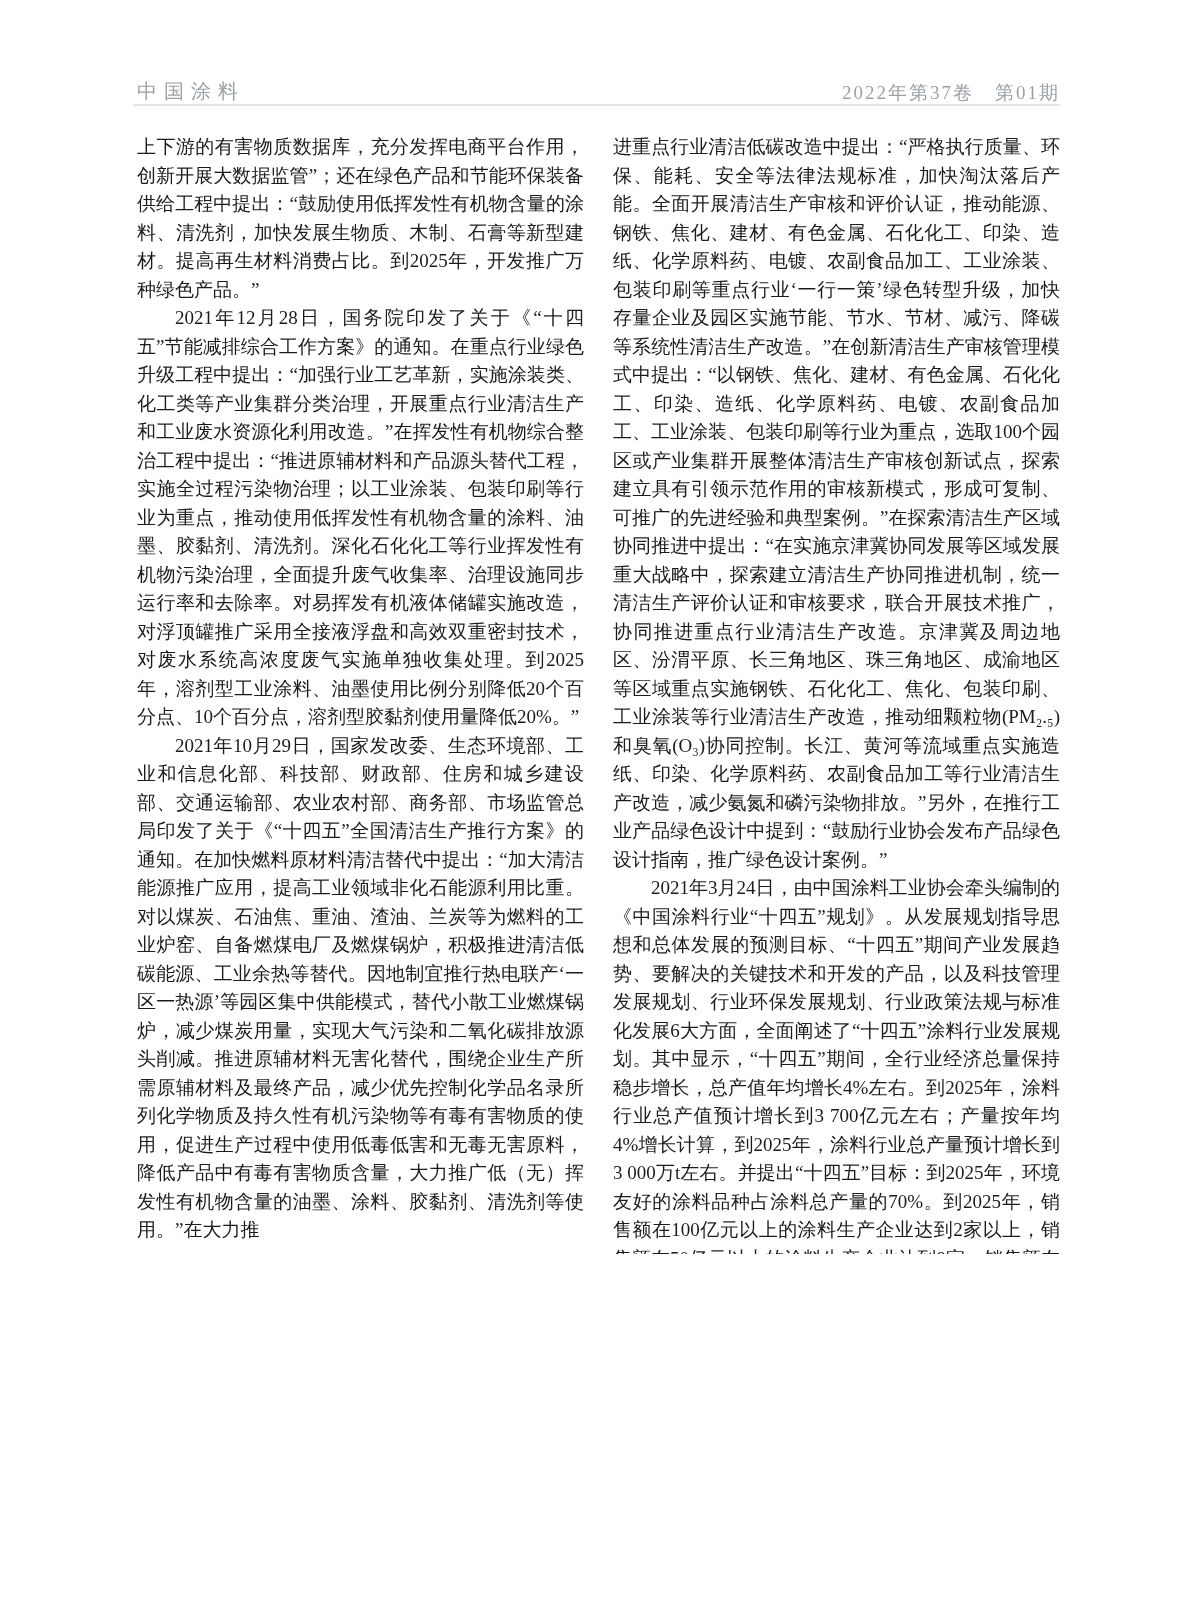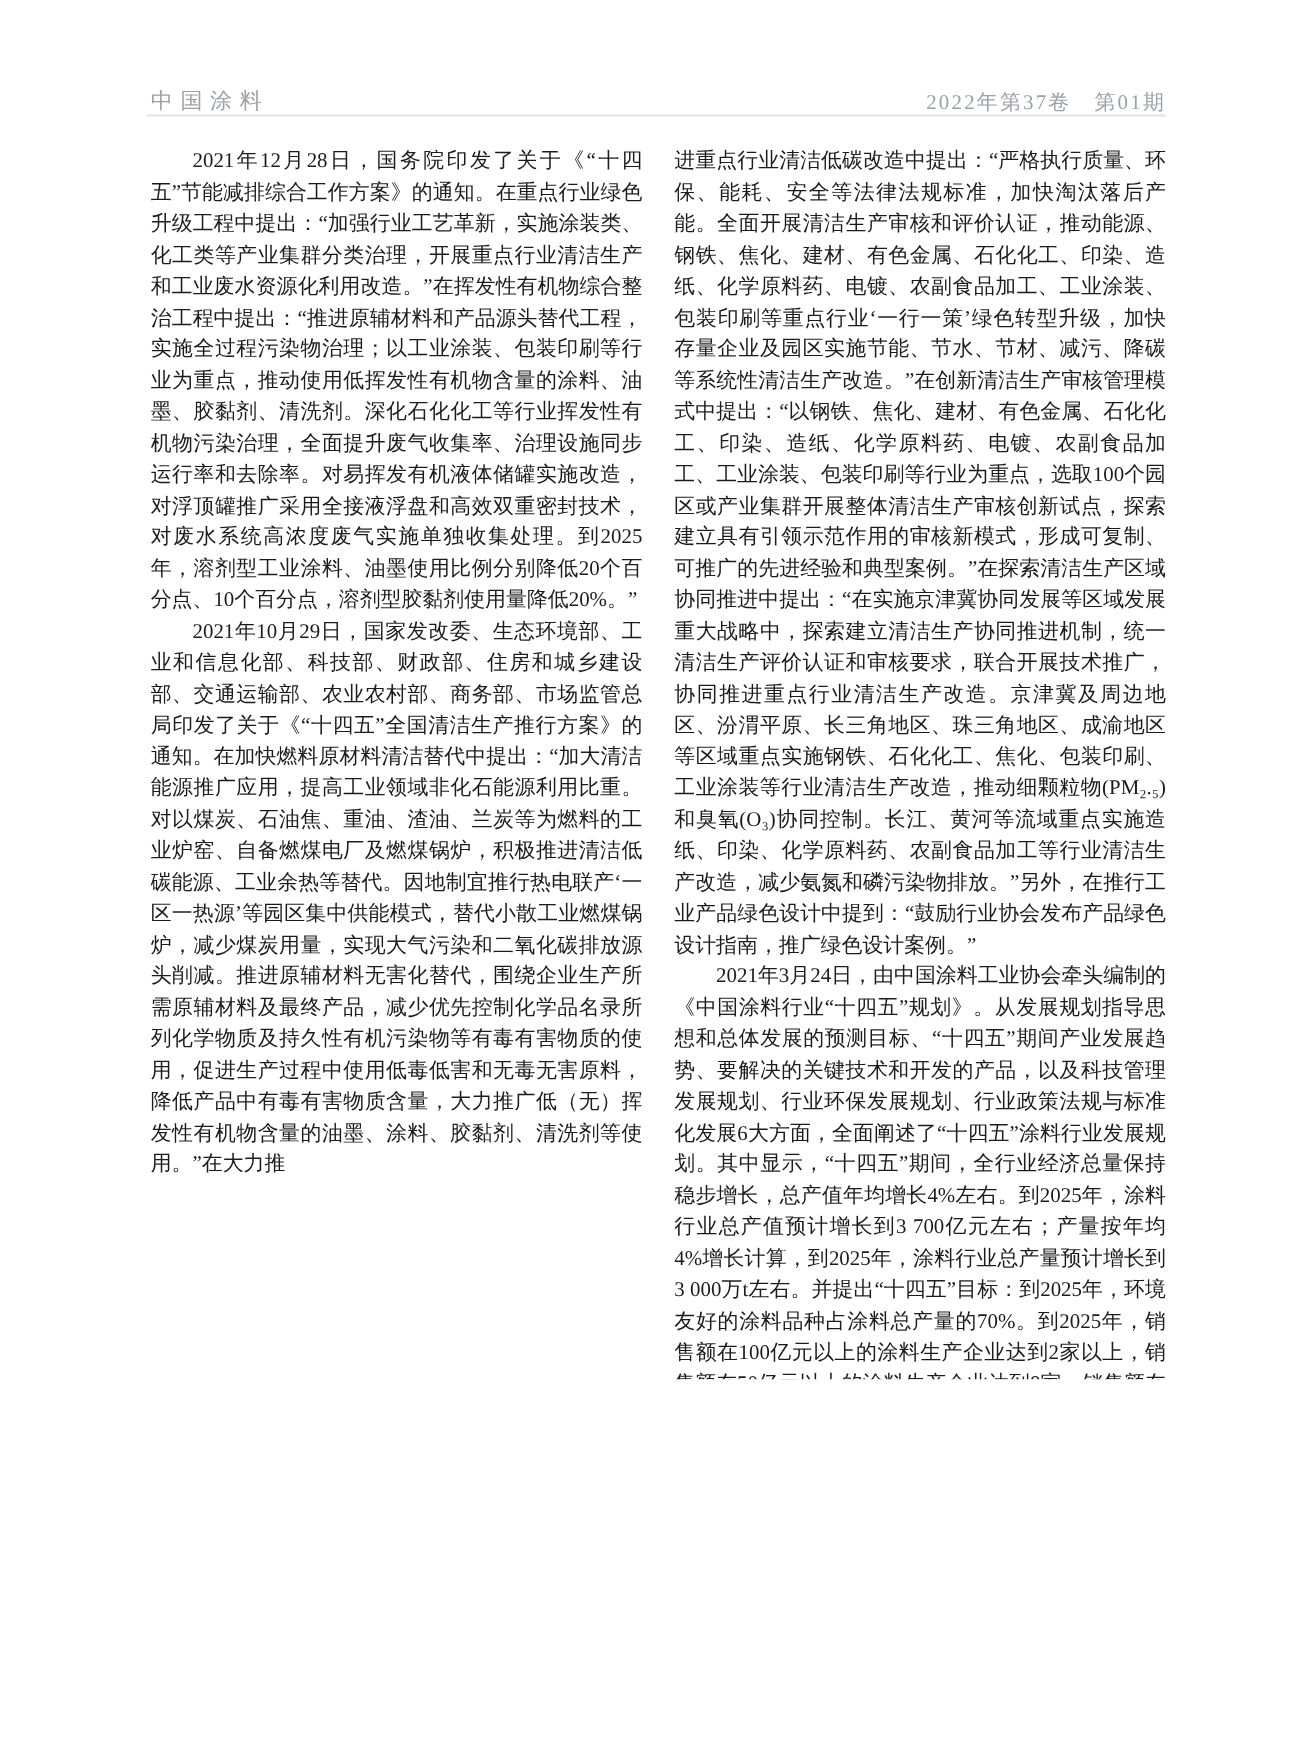--- a/index.html
+++ b/index.html
@@ -111,20 +111,21 @@
 <div class="page">
 
   <div class="journal-name">中国涂料</div>
 
   <div class="issue-info">2022年第37卷　第01期</div>
 
   <div class="header-rule"></div>
 
   <div class="columns">
     <div class="column column-left">
+        <p class="para">上下游的有害物质数据库，充分发挥电商平台作用，创新开展大数据监管”；还在绿色产品和节能环保装备供给工程中提出：“鼓励使用低挥发性有机物含量的涂料、清洗剂，加快发展生物质、木制、石膏等新型建材。提高再生材料消费占比。到2025年，开发推广万种绿色产品。”</p>
         <p class="para indent">2021年12月28日，国务院印发了关于《“十四五”节能减排综合工作方案》的通知。在重点行业绿色升级工程中提出：“加强行业工艺革新，实施涂装类、化工类等产业集群分类治理，开展重点行业清洁生产和工业废水资源化利用改造。”在挥发性有机物综合整治工程中提出：“推进原辅材料和产品源头替代工程，实施全过程污染物治理；以工业涂装、包装印刷等行业为重点，推动使用低挥发性有机物含量的涂料、油墨、胶黏剂、清洗剂。深化石化化工等行业挥发性有机物污染治理，全面提升废气收集率、治理设施同步运行率和去除率。对易挥发有机液体储罐实施改造，对浮顶罐推广采用全接液浮盘和高效双重密封技术，对废水系统高浓度废气实施单独收集处理。到2025年，溶剂型工业涂料、油墨使用比例分别降低20个百分点、10个百分点，溶剂型胶黏剂使用量降低20%。”</p>
         <p class="para indent">2021年10月29日，国家发改委、生态环境部、工业和信息化部、科技部、财政部、住房和城乡建设部、交通运输部、农业农村部、商务部、市场监管总局印发了关于《“十四五”全国清洁生产推行方案》的通知。在加快燃料原材料清洁替代中提出：“加大清洁能源推广应用，提高工业领域非化石能源利用比重。对以煤炭、石油焦、重油、渣油、兰炭等为燃料的工业炉窑、自备燃煤电厂及燃煤锅炉，积极推进清洁低碳能源、工业余热等替代。因地制宜推行热电联产‘一区一热源’等园区集中供能模式，替代小散工业燃煤锅炉，减少煤炭用量，实现大气污染和二氧化碳排放源头削减。推进原辅材料无害化替代，围绕企业生产所需原辅材料及最终产品，减少优先控制化学品名录所列化学物质及持久性有机污染物等有毒有害物质的使用，促进生产过程中使用低毒低害和无毒无害原料，降低产品中有毒有害物质含量，大力推广低（无）挥发性有机物含量的油墨、涂料、胶黏剂、清洗剂等使用。”在大力推</p>
       </div>
     <div class="column column-right">
         <p class="para">进重点行业清洁低碳改造中提出：“严格执行质量、环保、能耗、安全等法律法规标准，加快淘汰落后产能。全面开展清洁生产审核和评价认证，推动能源、钢铁、焦化、建材、有色金属、石化化工、印染、造纸、化学原料药、电镀、农副食品加工、工业涂装、包装印刷等重点行业‘一行一策’绿色转型升级，加快存量企业及园区实施节能、节水、节材、减污、降碳等系统性清洁生产改造。”在创新清洁生产审核管理模式中提出：“以钢铁、焦化、建材、有色金属、石化化工、印染、造纸、化学原料药、电镀、农副食品加工、工业涂装、包装印刷等行业为重点，选取100个园区或产业集群开展整体清洁生产审核创新试点，探索建立具有引领示范作用的审核新模式，形成可复制、可推广的先进经验和典型案例。”在探索清洁生产区域协同推进中提出：“在实施京津冀协同发展等区域发展重大战略中，探索建立清洁生产协同推进机制，统一清洁生产评价认证和审核要求，联合开展技术推广，协同推进重点行业清洁生产改造。京津冀及周边地区、汾渭平原、长三角地区、珠三角地区、成渝地区等区域重点实施钢铁、石化化工、焦化、包装印刷、工业涂装等行业清洁生产改造，推动细颗粒物(PM₂.₅)和臭氧(O₃)协同控制。长江、黄河等流域重点实施造纸、印染、化学原料药、农副食品加工等行业清洁生产改造，减少氨氮和磷污染物排放。”另外，在推行工业产品绿色设计中提到：“鼓励行业协会发布产品绿色设计指南，推广绿色设计案例。”</p>
         <p class="para indent">2021年3月24日，由中国涂料工业协会牵头编制的《中国涂料行业“十四五”规划》。从发展规划指导思想和总体发展的预测目标、“十四五”期间产业发展趋势、要解决的关键技术和开发的产品，以及科技管理发展规划、行业环保发展规划、行业政策法规与标准化发展6大方面，全面阐述了“十四五”涂料行业发展规划。其中显示，“十四五”期间，全行业经济总量保持稳步增长，总产值年均增长4%左右。到2025年，涂料行业总产值预计增长到3 700亿元左右；产量按年均4%增长计算，到2025年，涂料行业总产量预计增长到3 000万t左右。并提出“十四五”目标：到2025年，环境友好的涂料品种占涂料总产量的70%。到2025年，销售额在100亿元以上的涂料生产企业达到2家以上，销售额在50亿元以上的涂料生产企业达到8家，销售额在10亿元以上的涂料生产企业达到20家。前100家涂料生产企业的涂料产量占总产量的60%以上。“十四五”期间，涂料行业将与国家整体发展战略保持一致，实现可持续增长，积极推进产业升级，优化涂料产品结构，环境友好型涂料产品的占比逐步增加；涂料行业将加大科研技改投入，持续提升产品市场综合竞争力，努力实现涂料行业的高质量发展；坚持生态</p>
       </div>
   </div>
 
   <div class="page-footer">

